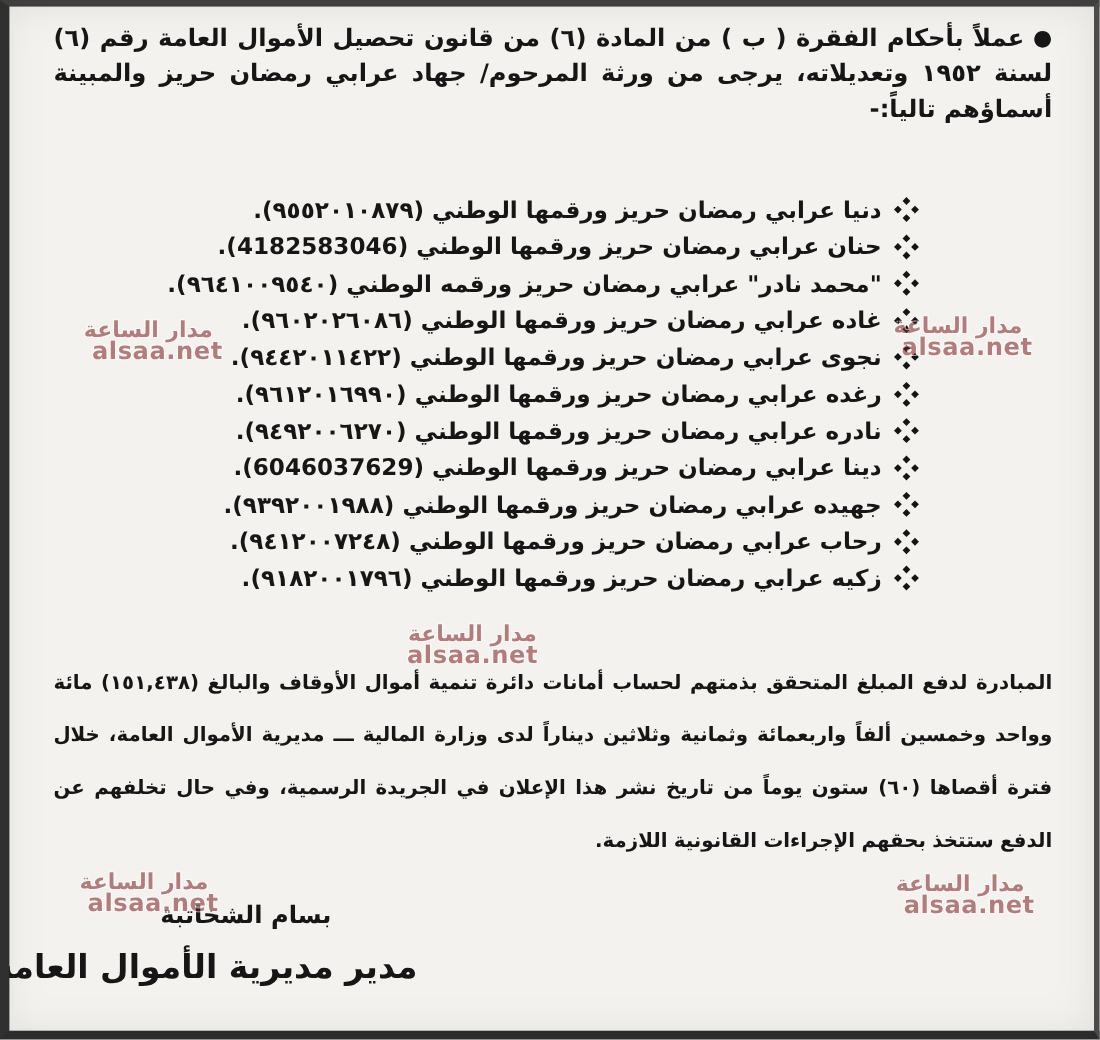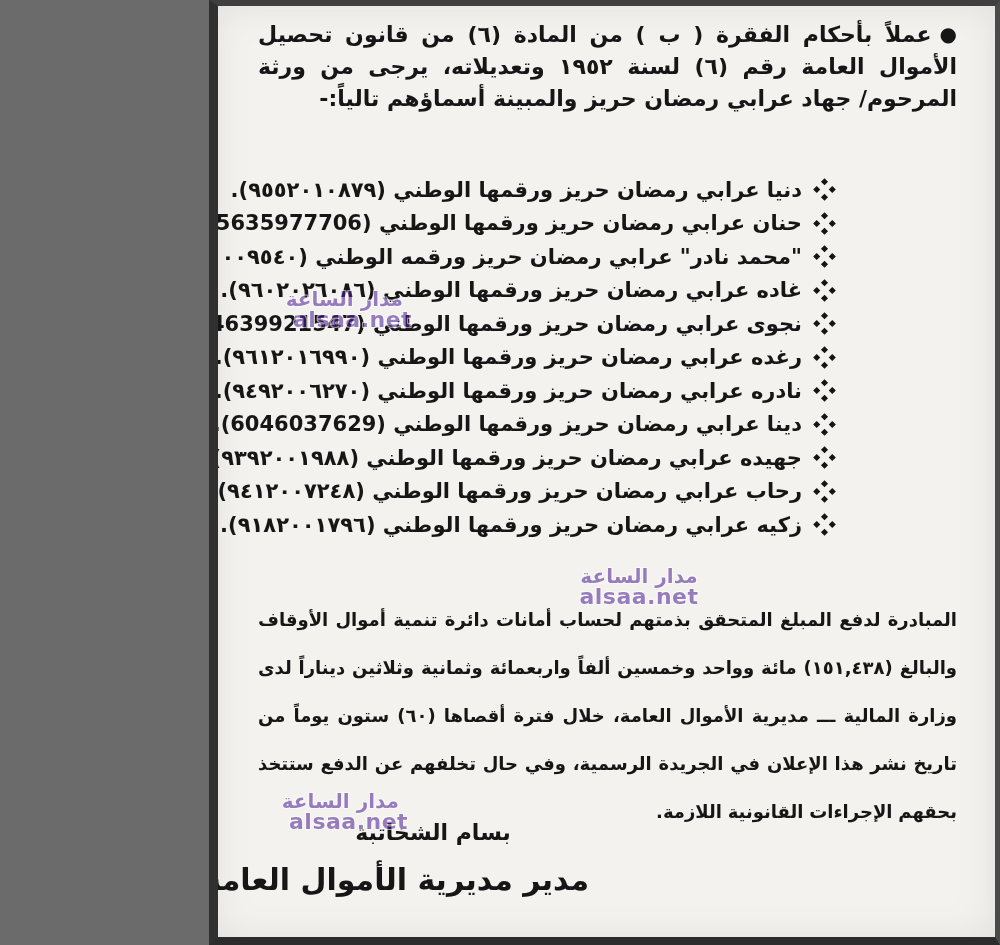--- a/index.html
+++ b/index.html
@@ -1,18 +1,18 @@
 <!DOCTYPE html>
 <html lang="ar" dir="rtl"><head>
 <meta charset="utf-8">
 <style>
   html,body{margin:0;padding:0;background:#6b6b6b;}
   .page{
     position:relative;
-    width:791px;height:945px;
+    width:1000px;height:945px;
     background:#f3f2ef;
     font-family:"DejaVu Sans",sans-serif;
     color:#161616;
     direction:rtl;
     overflow:hidden;
     box-sizing:border-box;
     box-shadow:inset 0 0 40px rgba(120,115,108,.18);
   }
   .frame{
     position:absolute;inset:0;pointer-events:none;z-index:5;
@@ -69,21 +69,21 @@
   }
   .sig-title{
     font-size:30px;font-weight:bold;
     letter-spacing:.5px;
     white-space:nowrap;
   }
   .wm{
     position:absolute;z-index:4;
     text-align:center;
     font-weight:bold;
-    color:#4c1d95;opacity:.55;
+    color:#7f1d1d;opacity:.55;
     text-shadow:1px 1px 0 #ffffff,-1px -1px 0 #ffffff,1px -1px 0 #ffffff,-1px 1px 0 #ffffff;
     line-height:1.0;
     pointer-events:none;
     white-space:nowrap;
   }
   .wm .l1{display:block;font-size:20px;}
   .wm .l2{display:block;font-size:22px;letter-spacing:.5px;direction:ltr;}
   .wm1{top:289px;left:84px;width:110px;}
   .wm2{top:286px;left:820px;width:110px;}
   .wm3{top:566px;left:330px;width:200px;}
@@ -99,33 +99,33 @@
 
     <p class="intro"><span class="dot-bullet">●</span><span>عملاً بأحكام الفقرة ( ب ) من المادة (٦) من قانون تحصيل الأموال العامة رقم (٦) لسنة ١٩٥٢ وتعديلاته، يرجى من ورثة المرحوم/ جهاد عرابي رمضان حريز والمبينة أسماؤهم تالياً:-</span></p>
 
     <ul class="heirs">
       <li>
           <span class="dm"></span>
           <span>دنيا عرابي رمضان حريز ورقمها الوطني (٩٥٥٢٠١٠٨٧٩).</span>
         </li>
       <li>
           <span class="dm"></span>
-          <span>حنان عرابي رمضان حريز ورقمها الوطني (5635977706).</span>
+          <span>حنان عرابي رمضان حريز ورقمها الوطني (4182583046).</span>
         </li>
       <li>
           <span class="dm"></span>
           <span>"محمد نادر" عرابي رمضان حريز ورقمه الوطني (٩٦٤١٠٠٩٥٤٠).</span>
         </li>
       <li>
           <span class="dm"></span>
           <span>غاده عرابي رمضان حريز ورقمها الوطني (٩٦٠٢٠٢٦٠٨٦).</span>
         </li>
       <li>
           <span class="dm"></span>
-          <span>نجوى عرابي رمضان حريز ورقمها الوطني (4639921547).</span>
+          <span>نجوى عرابي رمضان حريز ورقمها الوطني (٩٤٤٢٠١١٤٢٢).</span>
         </li>
       <li>
           <span class="dm"></span>
           <span>رغده عرابي رمضان حريز ورقمها الوطني (٩٦١٢٠١٦٩٩٠).</span>
         </li>
       <li>
           <span class="dm"></span>
           <span>نادره عرابي رمضان حريز ورقمها الوطني (٩٤٩٢٠٠٦٢٧٠).</span>
         </li>
       <li>

